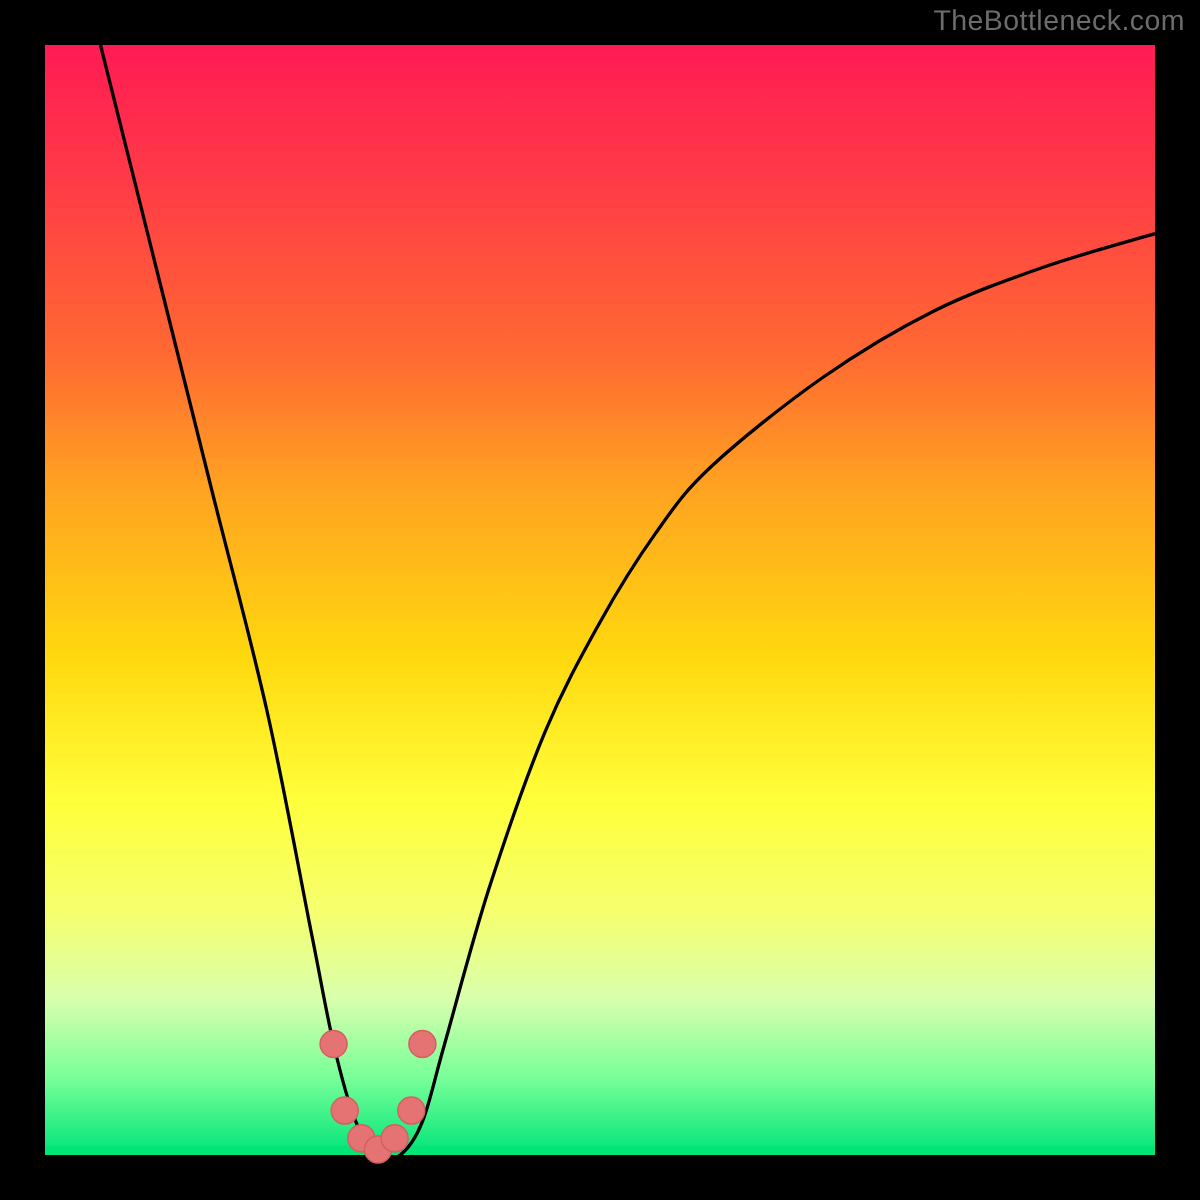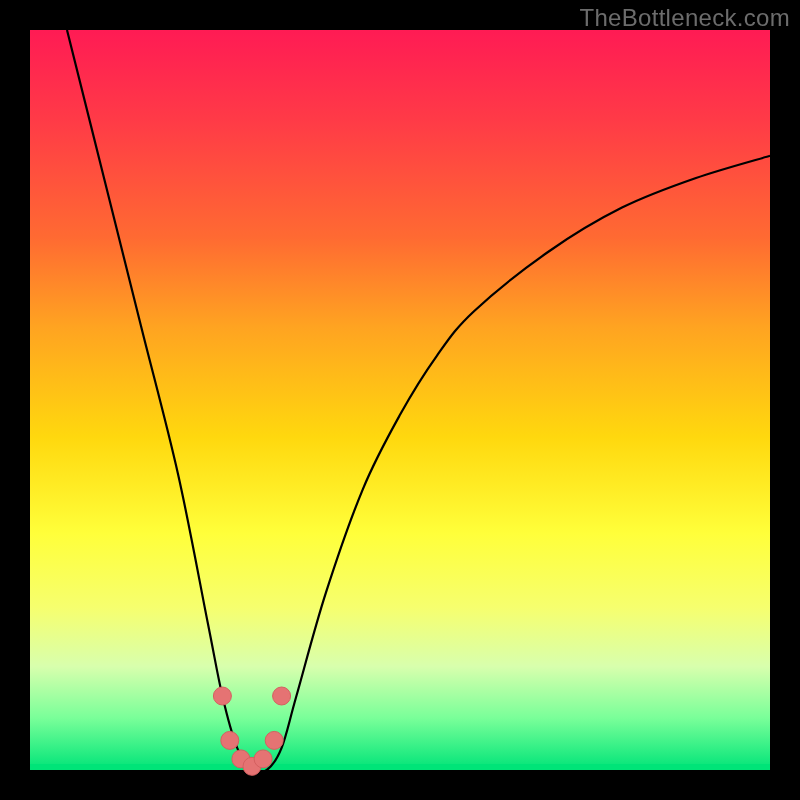--- a/index.html
+++ b/index.html
@@ -45,21 +45,21 @@
     right: 0;
     bottom: 0;
     height: 6px;
     background: #00e478;
   }
   .watermark {
     position: absolute;
     top: 4px;
     right: 10px;
     color: #6c6c6c;
-    font-size: 24px;
+    font-size: 19px;
     letter-spacing: 0.3px;
     user-select: none;
   }
   svg.curve {
     position: absolute;
     top: 0;
     left: 0;
     width: 740px;
     height: 740px;
     overflow: visible;

